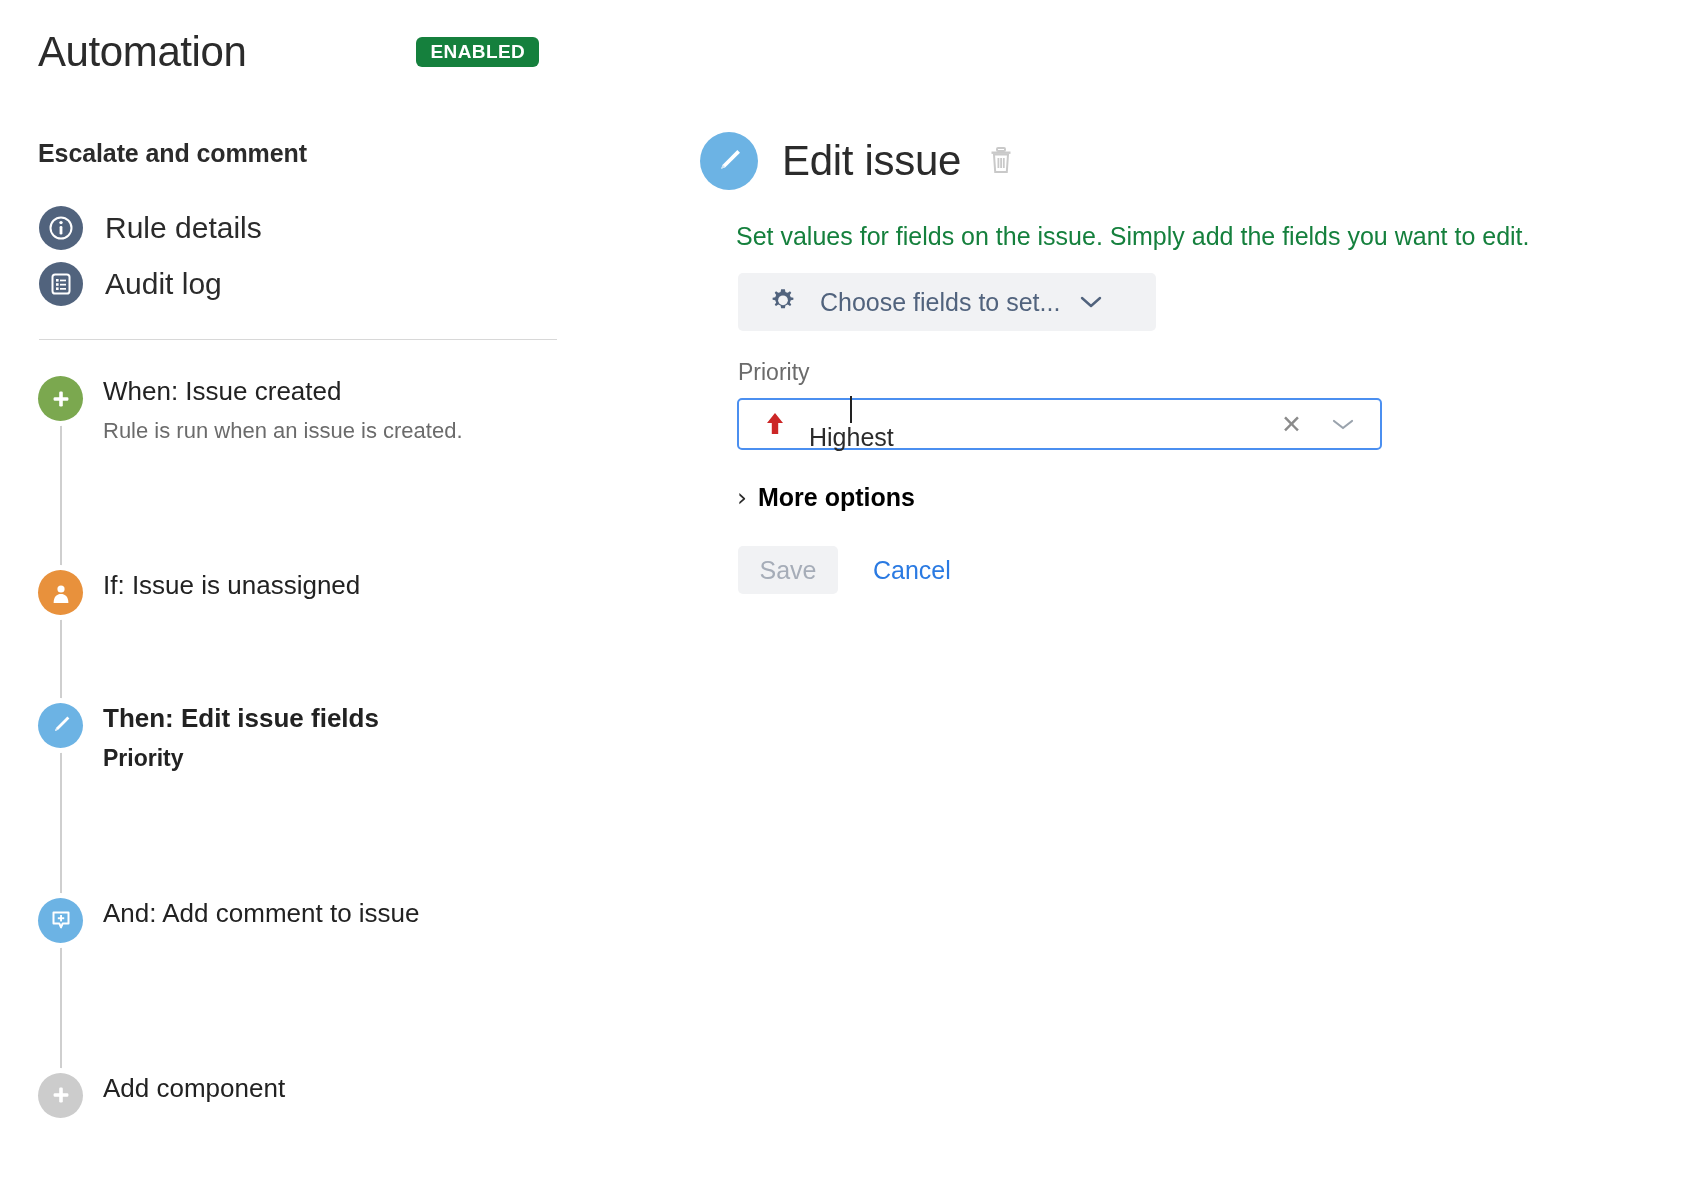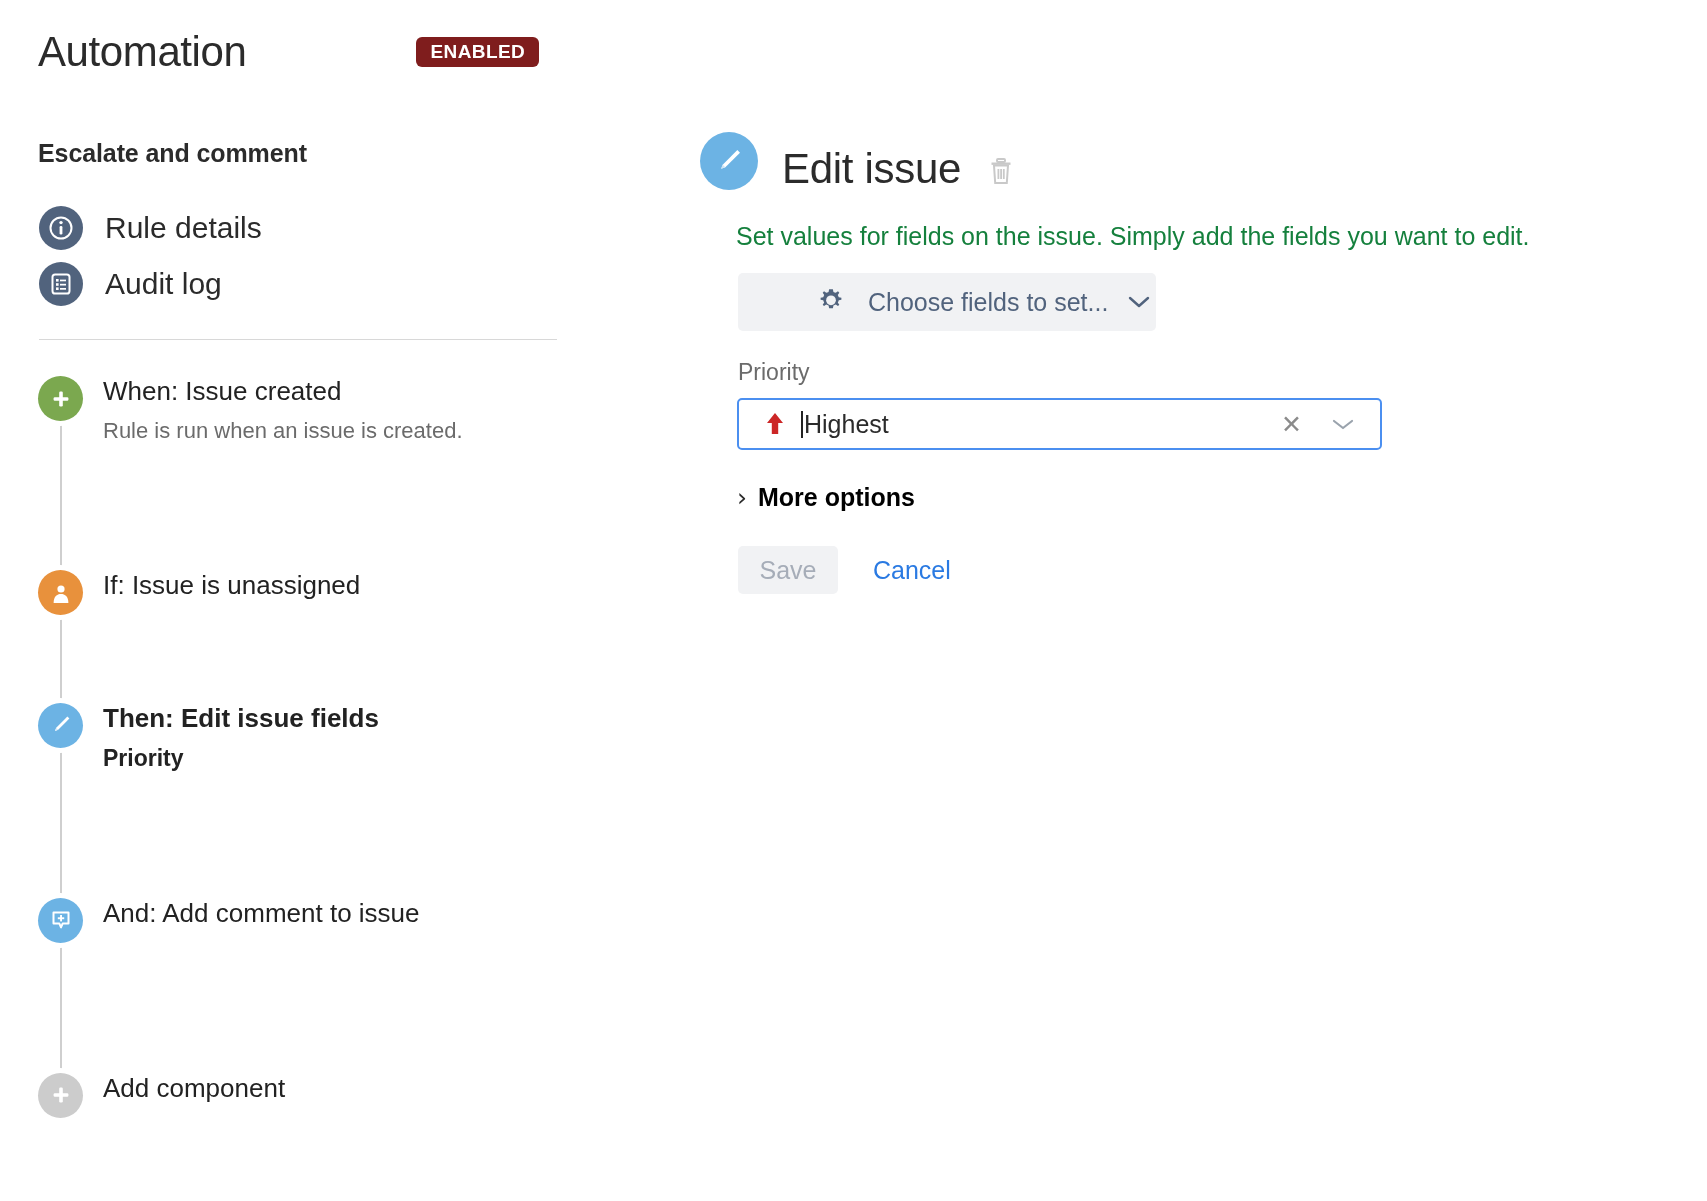--- a/index.html
+++ b/index.html
@@ -24,21 +24,21 @@
   }
   .page-title {
     font-size: 42px;
     font-weight: 400;
     color: #2b2b2b;
     letter-spacing: -0.4px;
     line-height: 1;
   }
   .enabled-badge {
     margin-left: 170px;
-    background: #7f1d1d;
+    background: #15803d;
     color: #ffffff;
     font-size: 19px;
     font-weight: bold;
     letter-spacing: 0.4px;
     border-radius: 6px;
     padding: 5px 14px 6px 14px;
     line-height: 1;
     white-space: nowrap;
   }
   .rule-name {
@@ -119,21 +119,21 @@
   .gap-b { height: 88px; }
   .gap-c { height: 126px; }
   .gap-d { height: 130px; }
 
   
   .right-col {
     position: absolute;
     left: 700px; top: 0; width: 980px;
   }
   .panel-head {
-    display: flex; align-items: flex-end;
+    display: flex; align-items: center;
     padding-top: 132px;
   }
   .panel-avatar {
     width: 58px; height: 58px; border-radius: 50%;
     background: #6cb3e4;
     display: flex; align-items: center; justify-content: center;
     flex: 0 0 auto;
   }
   .panel-title {
     margin-left: 24px;
@@ -158,21 +158,20 @@
     white-space: nowrap;
   }
   .choose-fields {
     margin-top: 22px;
     margin-left: 38px;
     width: 418px; height: 58px;
     background: #f1f2f4;
     border-radius: 5px;
     display: flex; align-items: center;
     cursor: pointer;
-    padding-left: 48px;
   }
   .cf-gear { margin-left: 30px; display:flex; align-items:center; }
   .cf-label {
     margin-left: 22px;
     font-size: 25px;
     color: #51637d;
   }
   .cf-caret { margin-left: 20px; display:flex; align-items:center; }
 
   .field-label {
@@ -185,21 +184,21 @@
     margin-top: 12px;
     margin-left: 37px;
     width: 645px; height: 52px;
     border: 2px solid #4b8ff0;
     border-radius: 5px;
     background: #ffffff;
     display: flex; align-items: center;
     position: relative;
   }
   .prio-arrow { margin-left: 26px; display:flex; align-items:center; }
-  .caret-text-wrap { display: flex; align-items: center; margin-left: 16px; }
+  .caret-text-wrap { display: flex; align-items: center; margin-left: 24px; flex-direction: column; }
   .text-caret {
     display: inline-block;
     width: 2px; height: 27px;
     background: #222;
     margin-right: 1px;
   }
   .prio-value { font-size: 25px; color: #2b2b2b; }
   .clear-x {
     position: absolute; right: 78px; top: 50%;
     transform: translateY(-50%);

